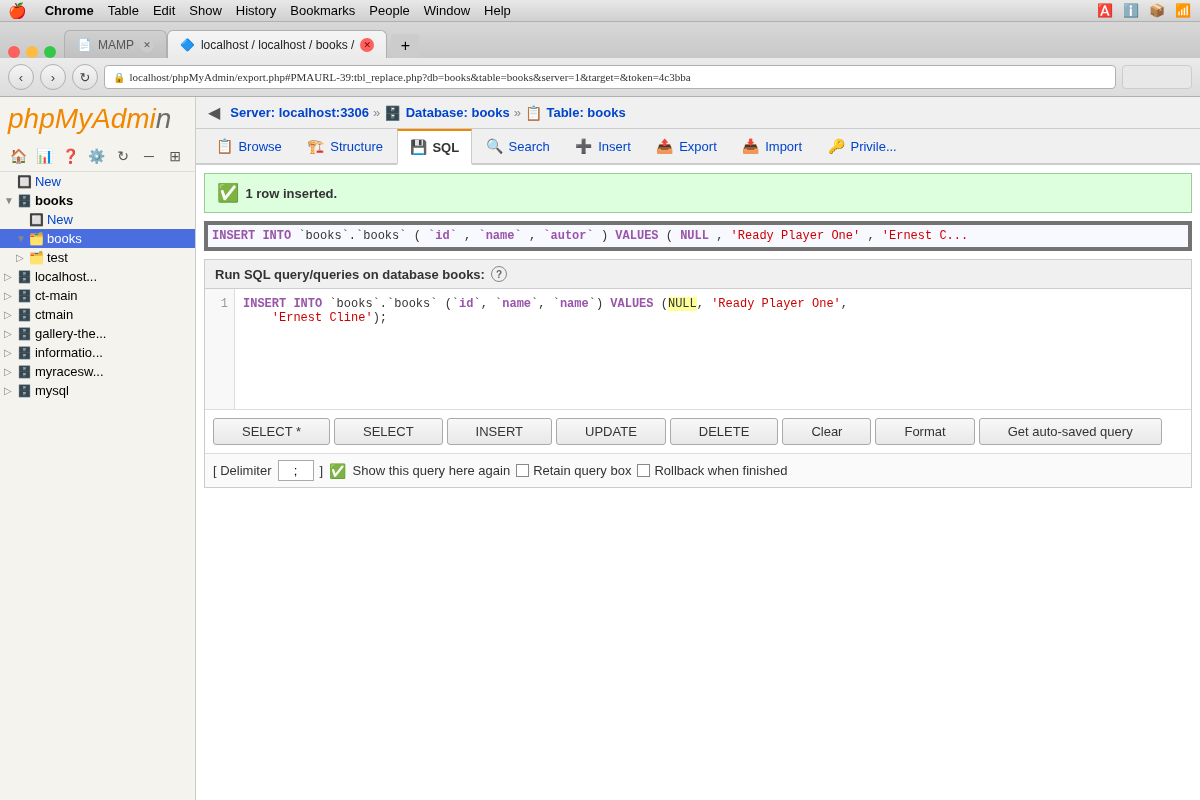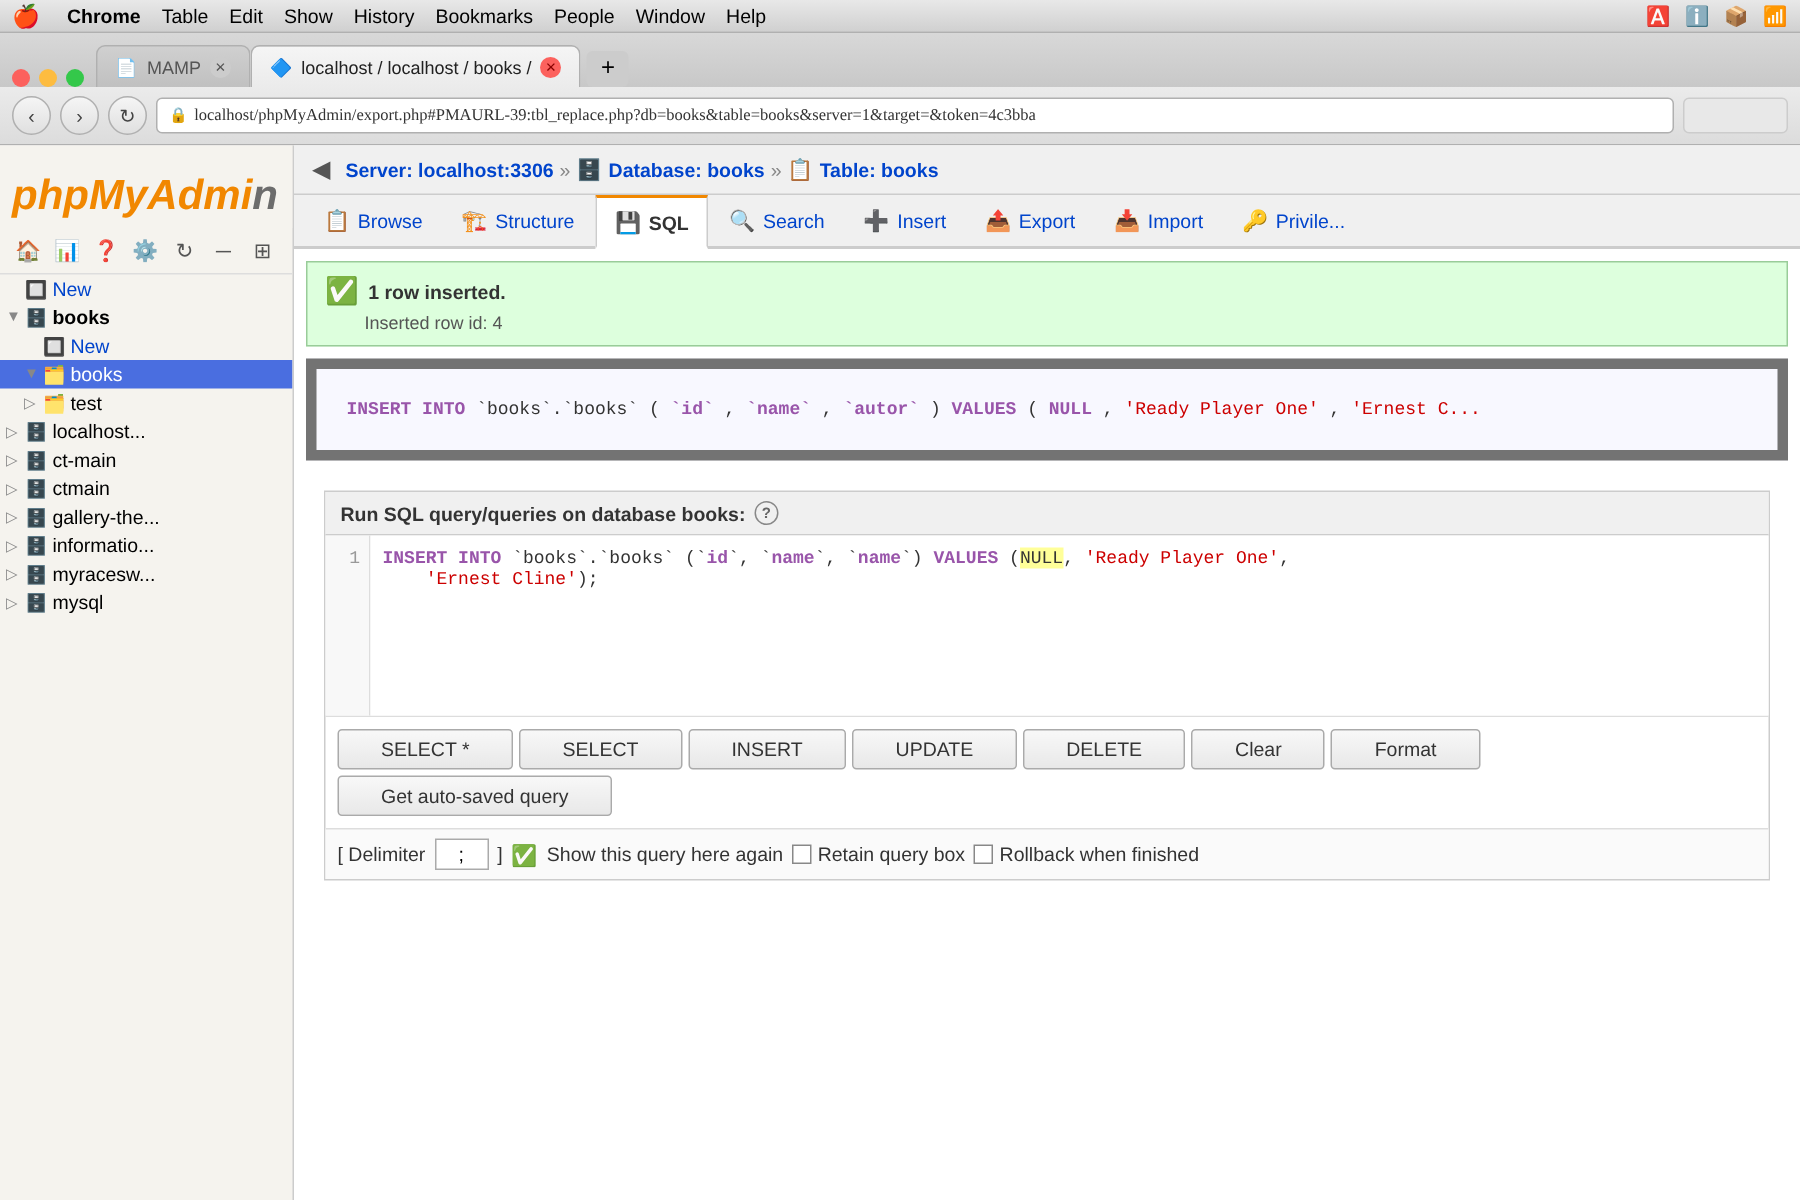--- a/index.html
+++ b/index.html
@@ -115,25 +115,24 @@
       border-right: 1px solid #ccc;
       overflow-y: auto;
       flex-shrink: 0;
     }
     .pma-logo {
       padding: 8px;
       background: #f5f3ee;
     }
     .pma-logo-text {
       font-size: 28px;
-      font-weight: 700;
+      font-weight: 400;
       color: #f18700;
       font-style: italic;
       line-height: 1;
-      margin-top: 11px;
     }
     .pma-logo-text span { color: #6c6c6c; }
     .sidebar-icons {
       display: flex;
       align-items: center;
       padding: 4px 8px;
       gap: 4px;
       border-bottom: 1px solid #ddd;
     }
     .sidebar-icon-btn {
@@ -234,33 +233,33 @@
       padding: 8px 12px;
       font-size: 13px;
     }
     .notice-row { display: flex; align-items: center; gap: 6px; font-weight: 600; color: #333; }
     .notice-check { color: #44aa44; font-size: 18px; }
     .notice-sub { color: #555; font-size: 12px; margin-top: 3px; padding-left: 26px; }
 
     
     .sql-display {
       background: #f8f8ff;
-      border: 7px solid #737373;
+      border: 4px solid #737373;
       margin: 4px 8px;
-      padding: 20px;
+      padding: 4px;
       font-family: 'Courier New', monospace;
       font-size: 12px;
       color: #333;
     }
     .sql-kw { color: #9955aa; font-weight: bold; }
     .sql-val { color: #cc0000; }
 
     
     .query-section {
-      margin: 20px;
+      margin: 8px;
       border: 1px solid #ccc;
     }
     .query-header {
       background: #f0f0f0;
       padding: 6px 10px;
       font-size: 13px;
       font-weight: 600;
       color: #333;
       border-bottom: 1px solid #ccc;
       display: flex;
@@ -523,21 +522,20 @@
         <span class="tab-icon">🔑</span>
         <span>Privile...</span>
       </div>
     </div>
 
     <div class="notice-success">
       <div class="notice-row">
         <span class="notice-check">✅</span>
         <span>1 row inserted.</span>
       </div>
-      <div class="notice-sub">Inserted row id: 4</div>
     </div>
 
     <div class="sql-display">
       <span class="sql-kw">INSERT INTO</span>
       <span> `books`.`books` (</span>
       <span class="sql-kw">`id`</span>
       <span>, </span>
       <span class="sql-kw">`name`</span>
       <span>, </span>
       <span class="sql-kw">`autor`</span>

